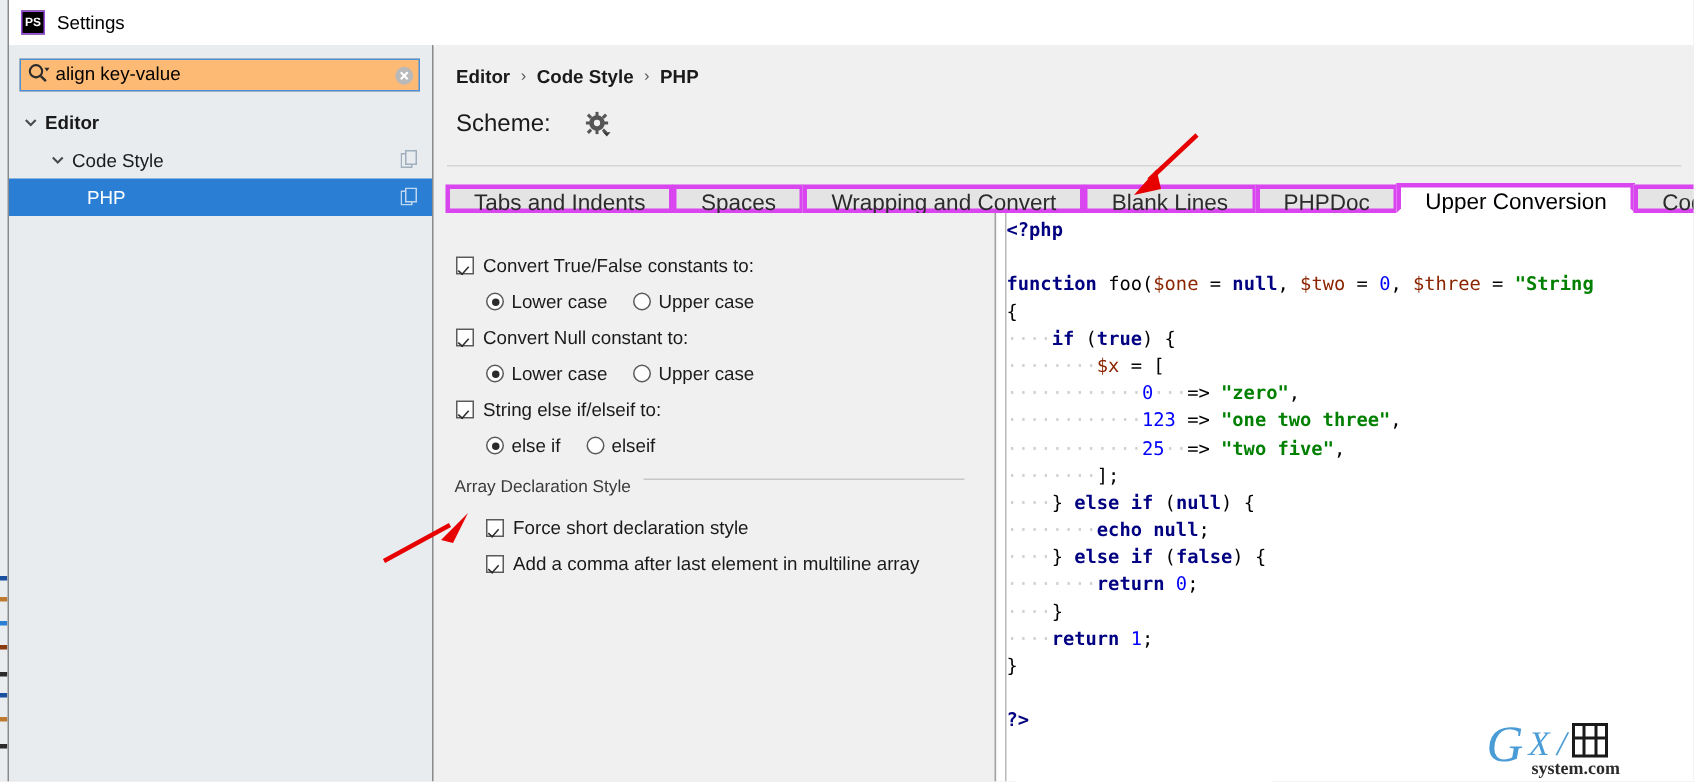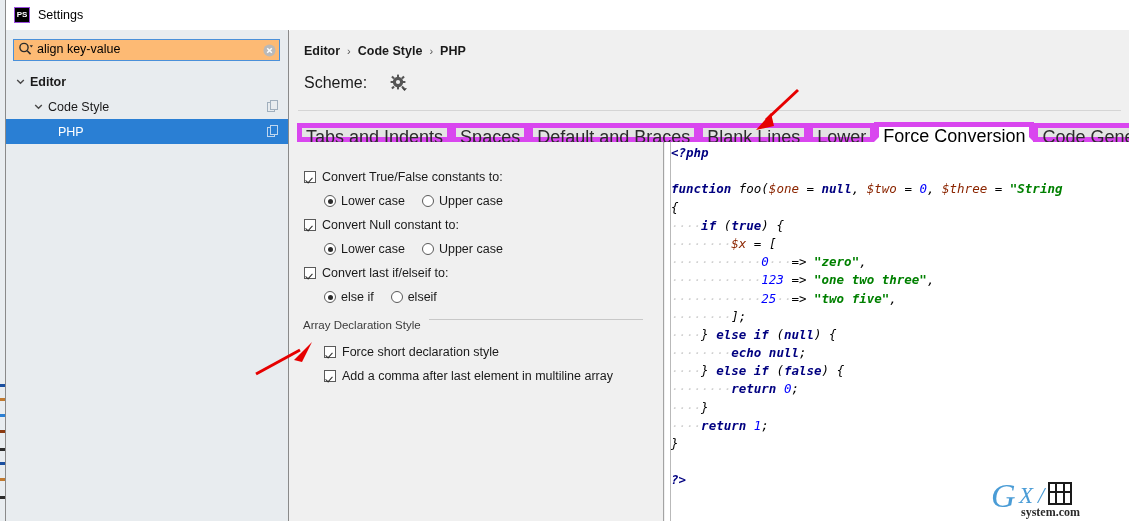--- a/index.html
+++ b/index.html
@@ -120,24 +120,24 @@
   .hrule{
     position:absolute;left:8px;right:8px;top:80px;height:1px;background:#d5d5d5;
   }
 
   
   .tabs{
     position:absolute;left:7px;top:92px;right:0;height:20px;
     display:flex;align-items:flex-end;
   }
   .tab{
-    height:19px;line-height:19px;padding:0 4px;
-    background:#e4e4e4;border:5px solid #d946ef;
+    height:19px;line-height:19px;padding:0 16px;
+    background:#e4e4e4;border:3px solid #d946ef;
     box-sizing:border-box;margin-right:-1px;
-    font-size:18px;color:#2b2b2b;white-space:nowrap;
+    font-size:15px;color:#2b2b2b;white-space:nowrap;
   }
   .tab.active{
     background:#ffffff;border-bottom-color:#ffffff;
     height:20px;line-height:19px;color:#000;
   }
 
   
   .content{
     position:absolute;left:7px;top:112px;right:0;bottom:0;
   }
@@ -187,21 +187,20 @@
   .gutter{
     position:absolute;left:0;top:0;bottom:0;width:5px;
     background:#ffffff;border-right:1px solid #b9b9b9;
   }
   .codebody{
     position:absolute;left:6px;top:0;right:0;bottom:0;
     font-family:"DejaVu Sans Mono", monospace;
     font-size:12.5px;line-height:18.2px;
     white-space:pre;
     padding-top:2px;
-    font-style:italic;
   }
   .ln{height:18.2px;}
   .kw{color:#000080;font-weight:bold;}
   .var{color:#8b2500;}
   .num{color:#0000ff;}
   .str{color:#008000;font-weight:bold;}
   .plain{color:#000000;margin-top:16px;}
   .dot{color:#d0d0d0;}
 
   
@@ -325,24 +324,24 @@
             <path d="M12 14.2 L17 14.2 L14.5 17 Z" fill="#3a3a3a"></path>
           </svg>
         </div>
       </div>
 
       <div class="hrule"></div>
 
       <div class="tabs">
         <div class="tab">Tabs and Indents</div>
         <div class="tab">Spaces</div>
-        <div class="tab">Default and Braces</div>
+        <div class="tab">Wrapping and Convert</div>
         <div class="tab">Blank Lines</div>
-        <div class="tab">Lower</div>
-        <div class="tab active">Force Conversion</div>
+        <div class="tab">PHPDoc</div>
+        <div class="tab active">Upper Conversion</div>
         <div class="tab">Code Generation</div>
         <div class="tab">Declaration</div>
       </div>
 
       <div class="content">
 
         <div class="optpanel">
 
           <div class="opt" style="left:7px;top:28px;">
             <span class="cb on"></span>
@@ -369,21 +368,21 @@
               <span>Lower case</span>
             </span>
             <span class="item">
               <span class="rb"></span>
               <span>Upper case</span>
             </span>
           </div>
 
           <div class="opt" style="left:7px;top:124px;">
             <span class="cb on"></span>
-            <span>Convert last if/elseif to:</span>
+            <span>String else if/elseif to:</span>
           </div>
           <div class="radiogrp" style="left:27px;top:148px;">
             <span class="item">
               <span class="rb on"></span>
               <span>else if</span>
             </span>
             <span class="item">
               <span class="rb"></span>
               <span>elseif</span>
             </span>

